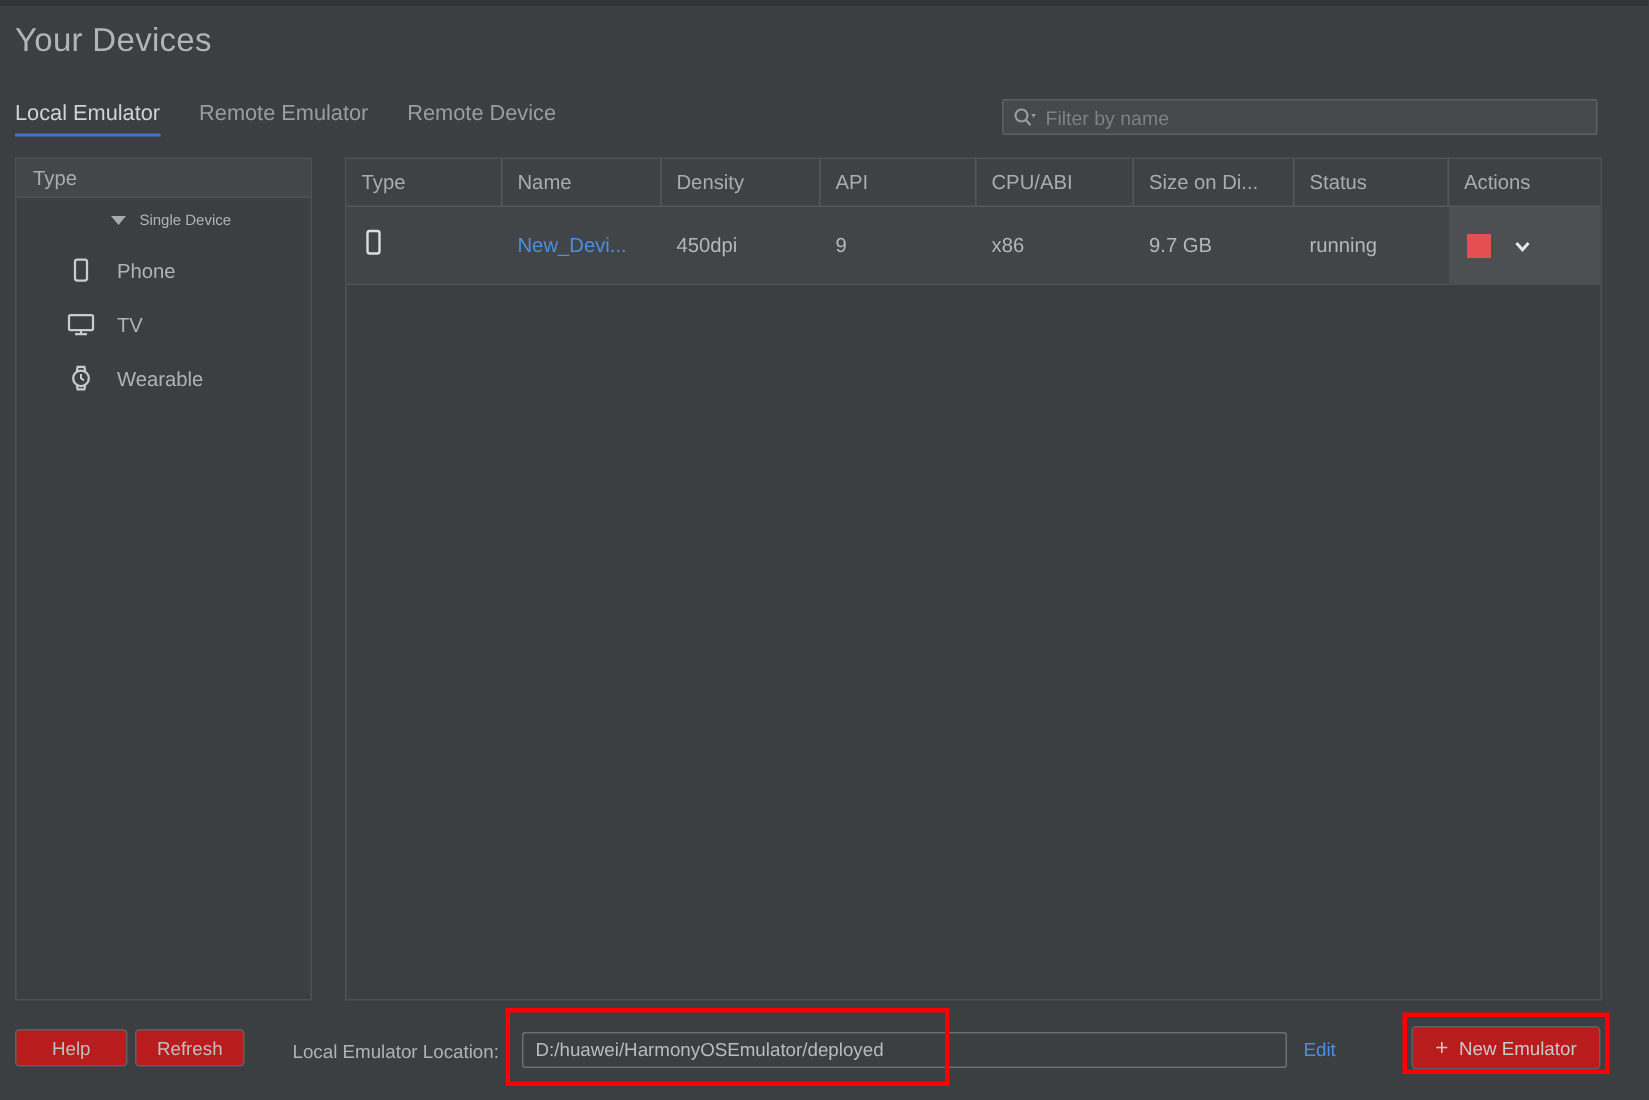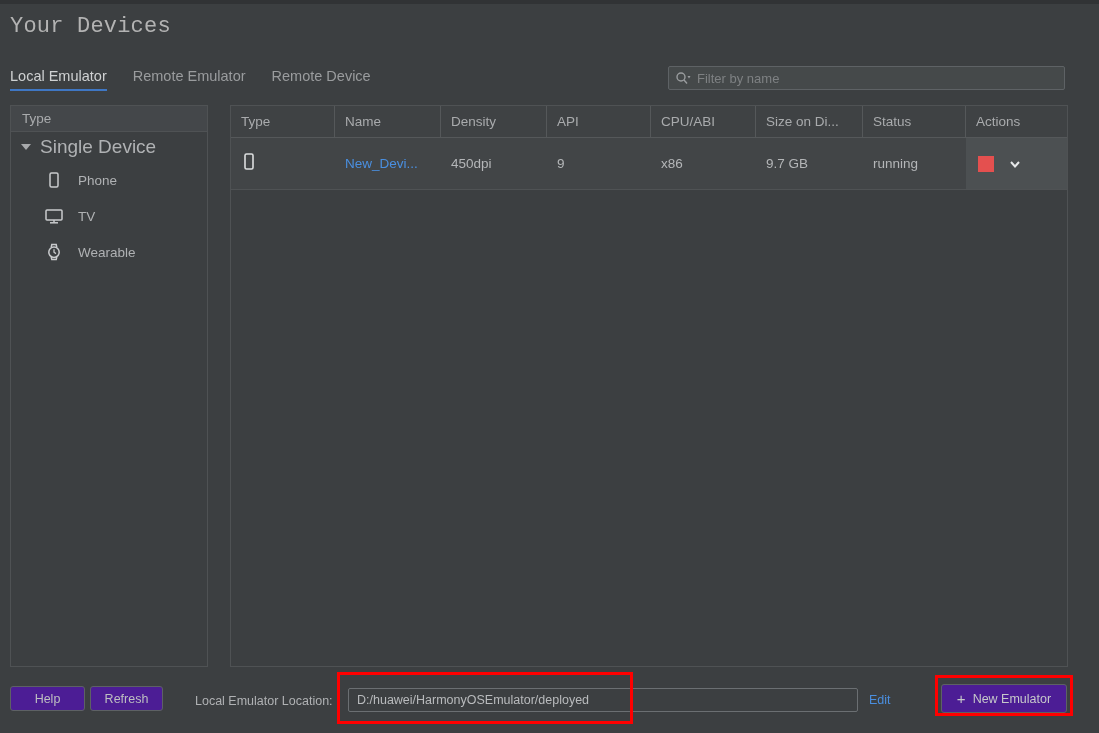--- a/index.html
+++ b/index.html
@@ -9,21 +9,21 @@
     font-family: "Liberation Sans", sans-serif;
     overflow: hidden;
     color: #bbbbbb;
   }
   #root { position: relative; width: 1099px; height: 733px; }
 
   .topstrip { position:absolute; left:0; top:0; width:1099px; height:4px; background:#313335; }
 
   .page-title {
     position: absolute; left: 10px; top: 14px;
-    font-size: 22px; color: #b3b3b3; letter-spacing: .2px; font-family: Liberation Mono, monospace;
+    font-size: 22px; color: #b3b3b3; letter-spacing: .2px;
   }
 
   
   .tabs { position: absolute; left: 10px; top: 68px; height: 26px; display: flex; align-items: flex-start; }
   .tab {
     font-size: 14.5px; color: #9a9c9e; padding: 0 0 5px 0; margin-right: 26px;
     border-bottom: 2px solid transparent; cursor: default; white-space: nowrap;
   }
   .tab.active { color: #cfd1d2; border-bottom-color: #3f77c4; }
 
@@ -41,21 +41,21 @@
     position: absolute; left: 10px; top: 105px; width: 198px; height: 562px;
     border: 1px solid #4f5254; background: #3c3f41;
   }
   .sidebar-header {
     height: 26px; background: #44474a; border-bottom: 1px solid #4f5254;
     display: flex; align-items: center; padding-left: 11px;
     font-size: 13.5px; color: #a9abad;
   }
   .group-row {
     height: 30px; display: flex; align-items: center; padding-left: 10px;
-    font-size: 19px; color: #b0b2b4;
+    font-size: 10px; color: #b0b2b4; justify-content: center;
   }
   .tri { width: 0; height: 0; border-left: 5px solid transparent; border-right: 5px solid transparent;
          border-top: 6px solid #a8aaac; margin-right: 9px; }
   .s-item {
     height: 36px; display: flex; align-items: center; padding-left: 33px;
     font-size: 13.5px; color: #b0b2b4; cursor: default;
   }
   .s-item.selected { background: #0a7cff; color: #ffffff; }
   .s-icon { width: 20px; height: 20px; margin-right: 14px; display:flex; align-items:center; justify-content:center; }
 
@@ -76,21 +76,21 @@
     padding-left: 10px; overflow: hidden; white-space: nowrap;
   }
   .td.link { color: #4a8fe0; }
   .td.actions { background: #4c5052; padding-left: 12px; gap: 14px; }
   .stop-sq { width: 16px; height: 16px; background: #e4504f; display:inline-block; }
   .chev { width: 14px; height: 14px; }
   .phone-glyph { display:inline-block; }
 
   
   .btn {
-    position: absolute; height: 25px; background: #4c1d95; border: 1px solid #5d6164;
+    position: absolute; height: 25px; background: #b91c1c; border: 1px solid #5d6164;
     border-radius: 3px; color: #bdbfc1; font-size: 12.5px; font-family: "Liberation Sans", sans-serif;
     display: flex; align-items: center; justify-content: center; cursor: default;
   }
   #help-btn { left: 10px; top: 686px; width: 75px; }
   #refresh-btn { left: 90px; top: 686px; width: 73px; }
 
   .loc-label { position: absolute; left: 195px; top: 694px; font-size: 12.5px; color: #b0b2b4; }
   .loc-field {
     position: absolute; left: 348px; top: 688px; width: 510px; height: 24px;
     background: #3c3f41; border: 1px solid #6b6f72; border-radius: 2px;

